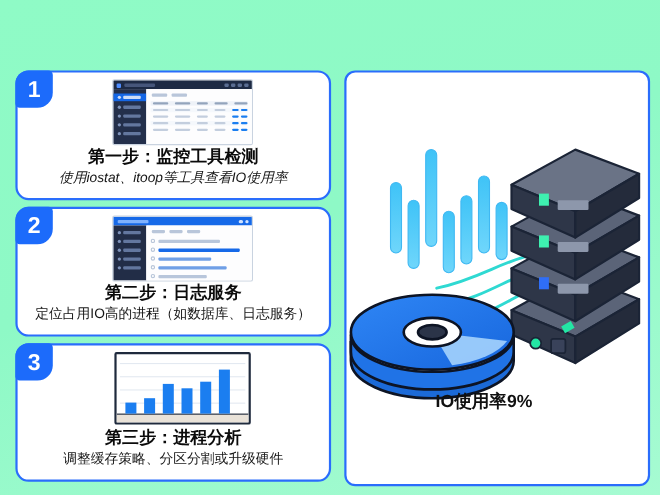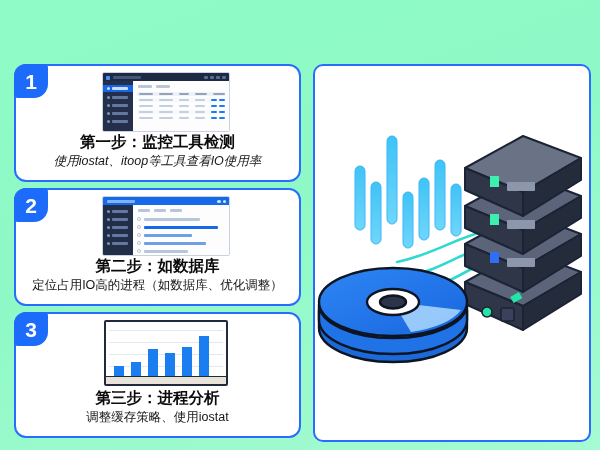--- a/index.html
+++ b/index.html
@@ -272,22 +272,22 @@
               <u style="width:62px"></u>
             </div>
           <div class="list-row" style="top:44px">
               <b></b>
               <u style="width:44px"></u>
             </div>
 
         </div>
       </div>
 
-      <div class="step-title">第二步：如数据库</div>
-      <div class="step-sub">定位占用IO高的进程（如数据库、优化调整）</div>
+      <div class="step-title">第二步：日志服务</div>
+      <div class="step-sub">定位占用IO高的进程（如数据库、日志服务）</div>
     </div>
 
     <div class="step-card s3">
       <div class="badge">3</div>
 
       <div class="mock mock3">
         <div class="chart-grid">
           <span style="top:8px"></span>
             <span style="top:20px"></span>
           <span style="top:32px"></span>
@@ -298,21 +298,21 @@
             <div class="bar" style="left: 8px; height: 10.12px; background: rgb(27, 126, 240);"></div>
             <div class="bar" style="left: 25px; height: 13.8px; background: rgb(27, 126, 240);"></div>
             <div class="bar" style="left: 42px; height: 26.68px; background: rgb(27, 126, 240);"></div>
             <div class="bar" style="left: 59px; height: 23px; background: rgb(27, 126, 240);"></div>
             <div class="bar" style="left: 76px; height: 28.52px; background: rgb(27, 126, 240);"></div>
             <div class="bar" style="left: 93px; height: 40.48px; background: rgb(27, 126, 240);"></div>
           </div>
       </div>
 
       <div class="step-title">第三步：进程分析</div>
-      <div class="step-sub">调整缓存策略、使用iostat</div>
+      <div class="step-sub">调整缓存策略、分区分割或升级硬件</div>
     </div>
   </div>
 
   <div class="right-card">
     <svg class="art" viewBox="0 0 274 374">
       <defs>
         <linearGradient id="gbar" x1="0" y1="0" x2="0" y2="1">
           <stop offset="0%" stop-color="#3fc3f7"></stop>
           <stop offset="100%" stop-color="#6fd6fb"></stop>
         </linearGradient>
@@ -380,14 +380,15 @@
       <g stroke="#0d1424" stroke-width="2.4">
         <path d="M4 244 A74 34 0 0 0 152 244 L152 262 A74 34 0 0 1 4 262 Z" fill="#1b6ad8"></path>
         <path d="M4 238 A74 34 0 0 0 152 238 L152 254 A74 34 0 0 1 4 254 Z" fill="#2073e6"></path>
         <ellipse cx="78" cy="236" rx="74" ry="34" fill="url(#gdisk)"></ellipse>
         <path d="M78 236 L146 244 A74 34 0 0 1 96 266 Z" fill="#9ecdfb" stroke="none" opacity="0.95"></path>
         <ellipse cx="78" cy="236" rx="26" ry="13" fill="#ffffff"></ellipse>
         <ellipse cx="78" cy="236" rx="13" ry="6.5" fill="#2b3448"></ellipse>
       </g>
     </svg>
 
+    <div class="io-label">IO使用率9%</div>
   </div>
 </div>
 
 </body></html>

